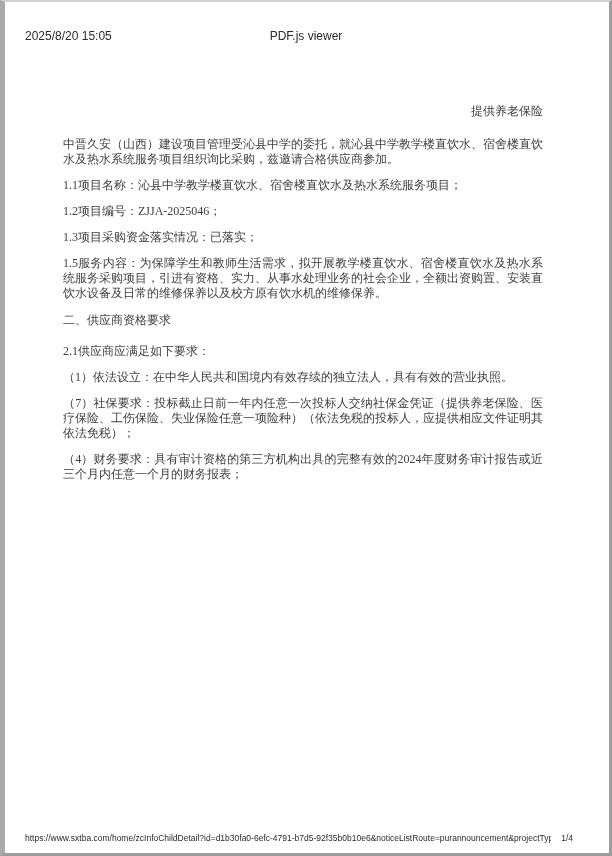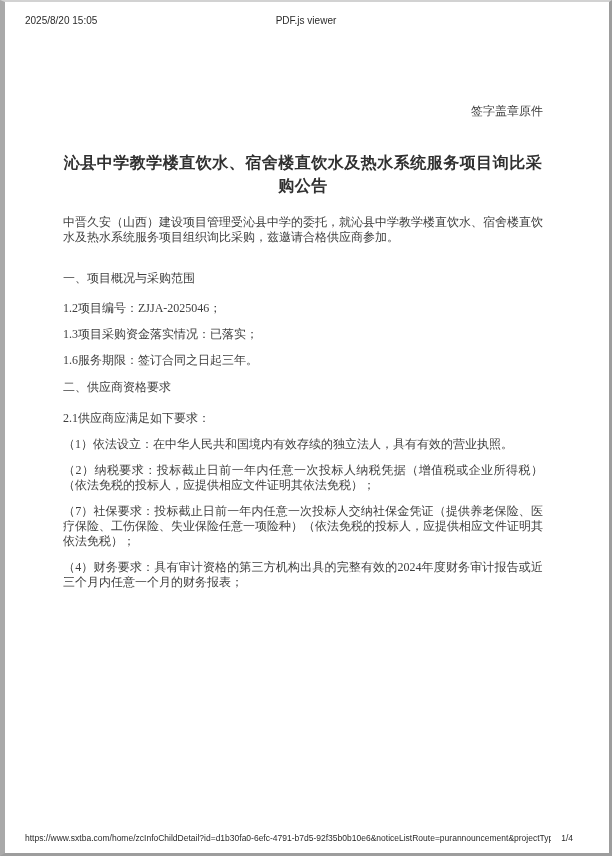--- a/index.html
+++ b/index.html
@@ -21,24 +21,24 @@
     box-sizing: border-box;
     border-top: 2px solid #d2d2d2;
     border-left: 5px solid #a9a9a9;
     border-right: 3px solid #9d9d9d;
     border-bottom: 3px solid #9d9d9d;
     pointer-events: none;
   }
   
   .print-header {
     position: absolute;
-    top: 16px;
+    top: 31px;
     left: 0;
     width: 100%;
-    font-size: 10px;
+    font-size: 12px;
     line-height: 10px;
     color: #2a2a2a;
   }
   .ph-date {
     position: absolute;
     left: 25px;
     top: 0;
   }
   .ph-title {
     display: block;
@@ -104,38 +104,33 @@
 </style>
 </head>
 <body>
 
 <div class="print-header">
   <span class="ph-date">2025/8/20 15:05</span>
   <span class="ph-title">PDF.js viewer</span>
 </div>
 
 <div class="doc">
-  <p class="stamp">签字盖章原件</p>
+  <p class="stamp">提供养老保险</p>
 
-  <h1 class="doc-title">
-    <span class="tl">沁县中学教学楼直饮水、宿舍楼直饮水及热水系统服务项目询比采</span>
-    <span class="tl">购公告</span>
-  </h1>
 
   <p class="para intro">中晋久安（山西）建设项目管理受沁县中学的委托，就沁县中学教学楼直饮水、宿舍楼直饮水及热水系统服务项目组织询比采购，兹邀请合格供应商参加。</p>
 
-  <p class="para heading gap-lg">一、项目概况与采购范围</p>
+  <p class="para">1.1项目名称：沁县中学教学楼直饮水、宿舍楼直饮水及热水系统服务项目；</p>
   <p class="para">1.2项目编号：ZJJA-2025046；</p>
   <p class="para">1.3项目采购资金落实情况：已落实；</p>
-  <p class="para">1.6服务期限：签订合同之日起三年。</p>
+  <p class="para">1.5服务内容：为保障学生和教师生活需求，拟开展教学楼直饮水、宿舍楼直饮水及热水系统服务采购项目，引进有资格、实力、从事水处理业务的社会企业，全额出资购置、安装直饮水设备及日常的维修保养以及校方原有饮水机的维修保养。</p>
 
   <p class="para heading gap-md">二、供应商资格要求</p>
   <p class="para">2.1供应商应满足如下要求：</p>
   <p class="para">（1）依法设立：在中华人民共和国境内有效存续的独立法人，具有有效的营业执照。</p>
-  <p class="para">（2）纳税要求：投标截止日前一年内任意一次投标人纳税凭据（增值税或企业所得税）（依法免税的投标人，应提供相应文件证明其依法免税）；</p>
   <p class="para">（7）社保要求：投标截止日前一年内任意一次投标人交纳社保金凭证（提供养老保险、医疗保险、工伤保险、失业保险任意一项险种）（依法免税的投标人，应提供相应文件证明其依法免税）；</p>
   <p class="para">（4）财务要求：具有审计资格的第三方机构出具的完整有效的2024年度财务审计报告或近三个月内任意一个月的财务报表；</p>
 </div>
 
 <div class="print-footer">
   <span class="pf-url">https://www.sxtba.com/home/zcInfoChildDetail?id=d1b30fa0-6efc-4791-b7d5-92f35b0b10e6&amp;noticeListRoute=purannouncement&amp;projectTypes=p...</span>
   <span class="pf-page">1/4</span>
 </div>
 
 <div class="page-frame"></div>

